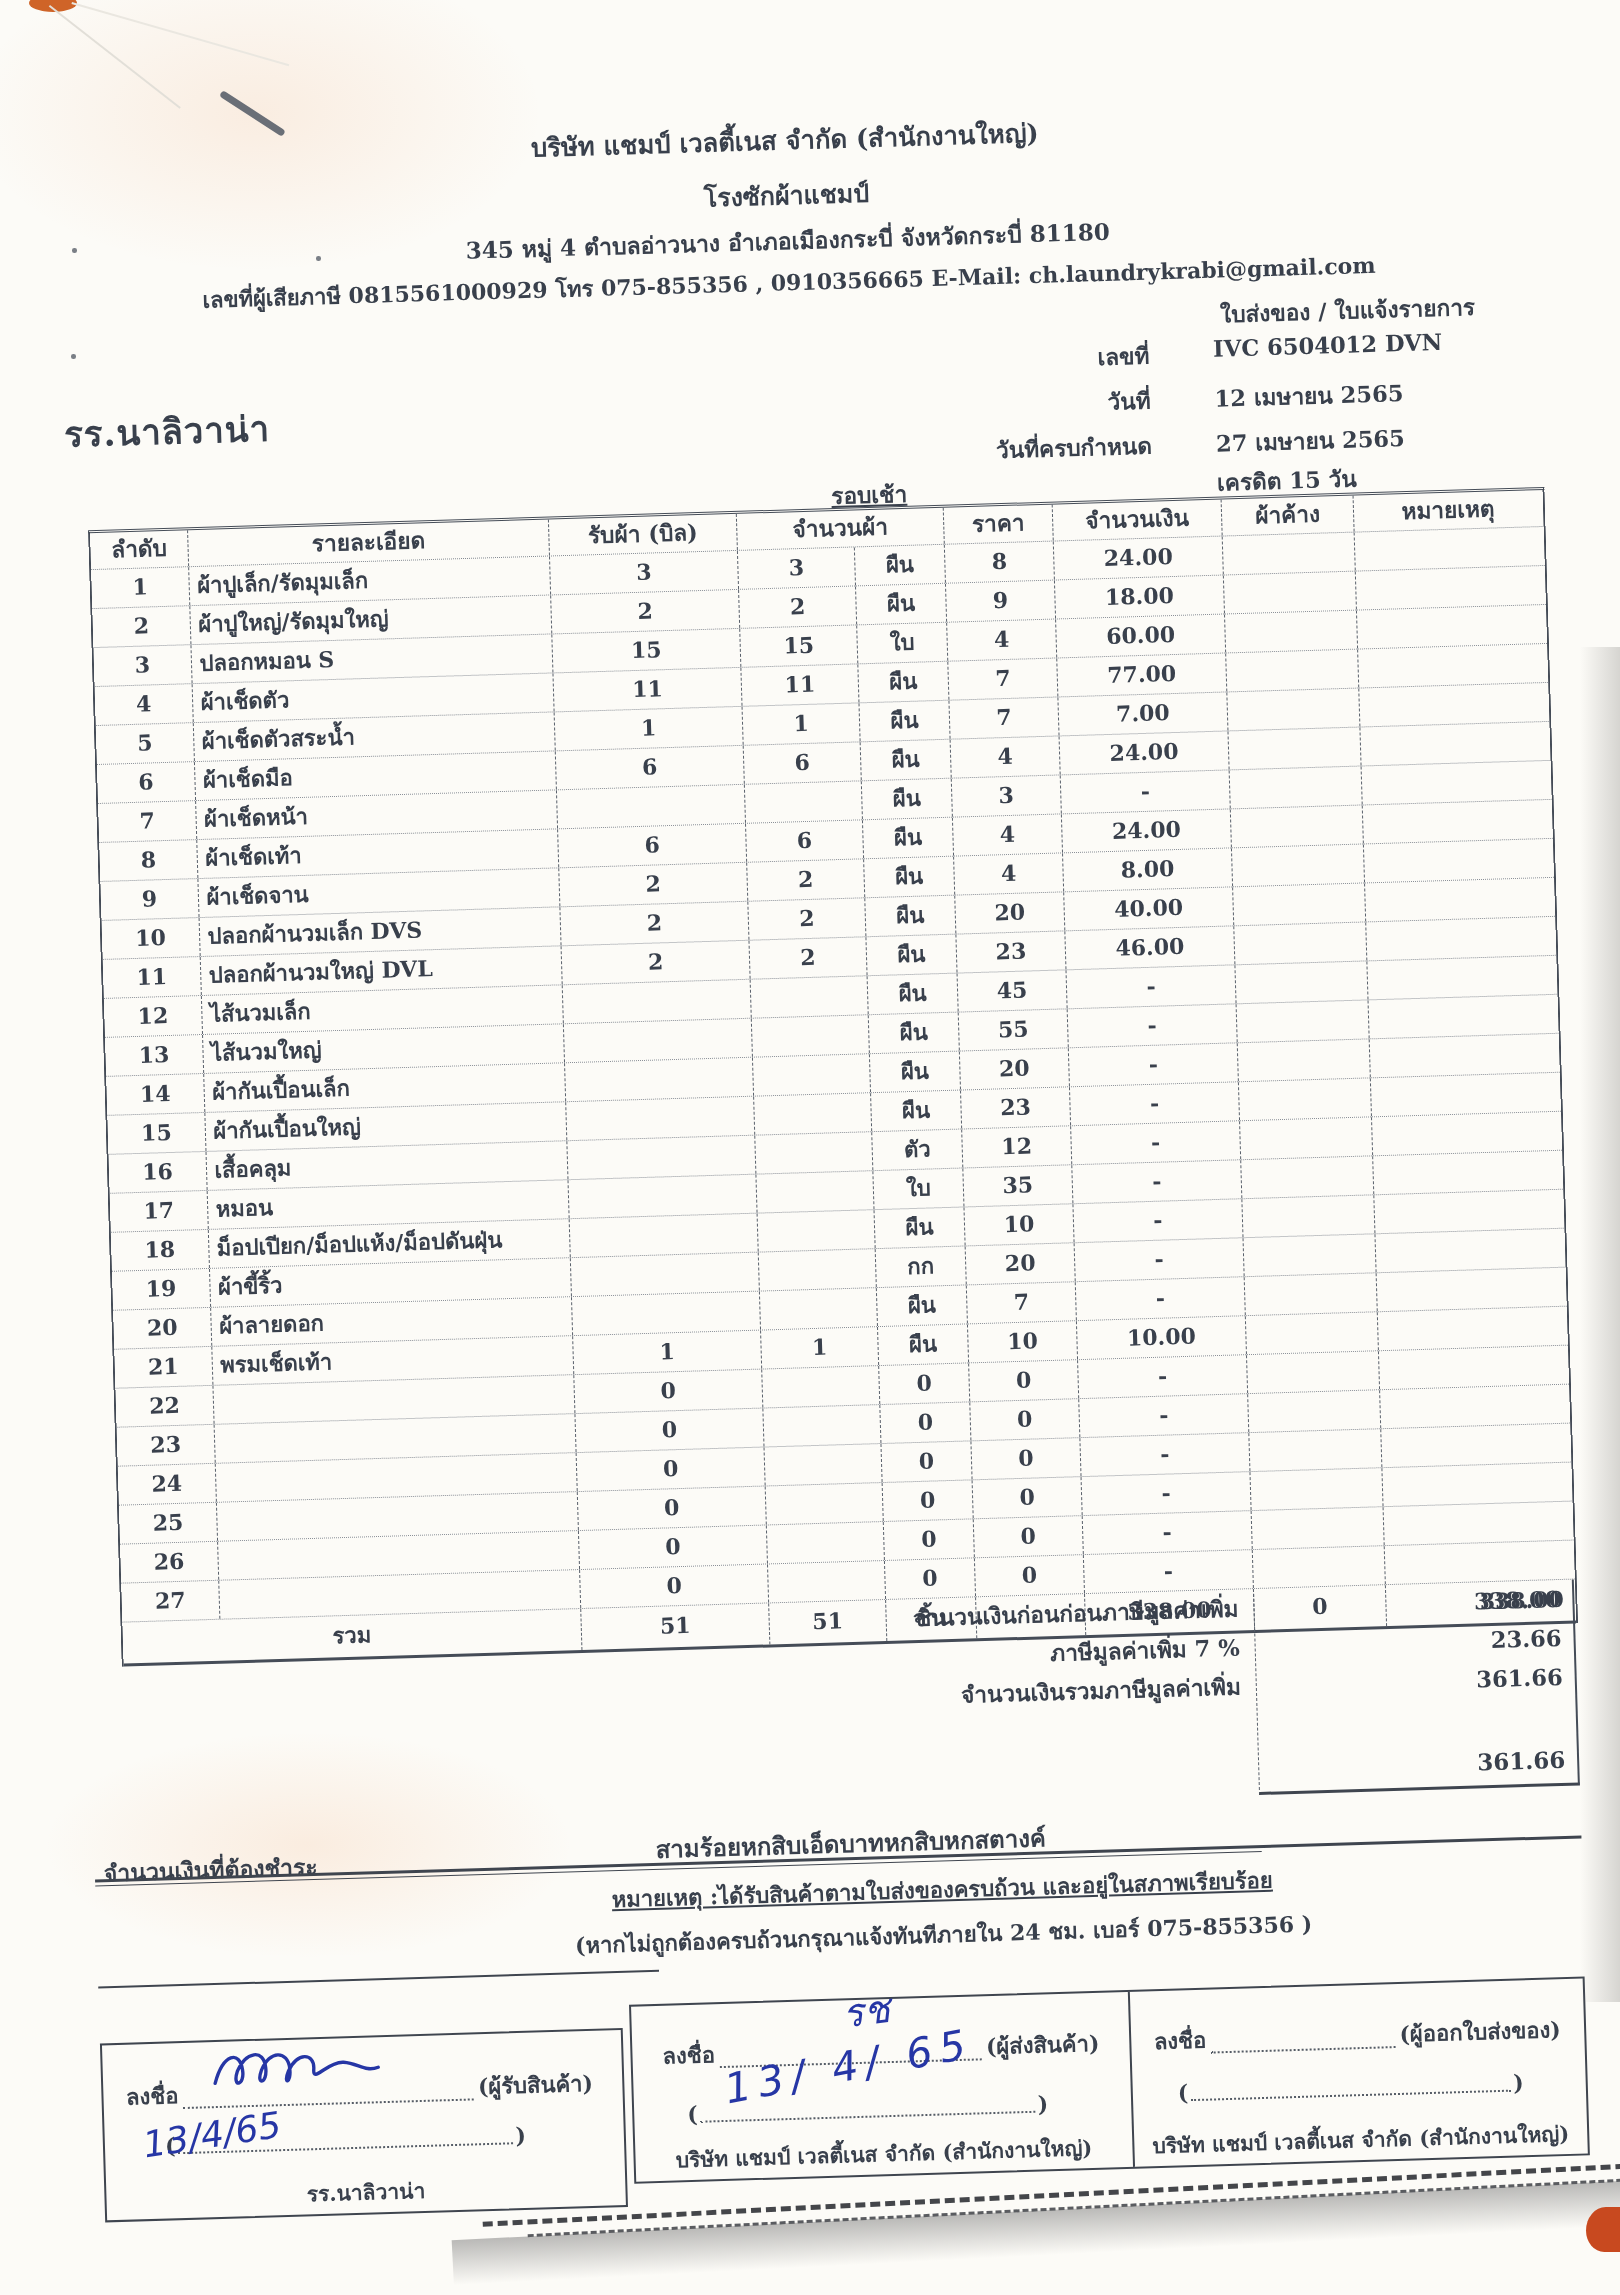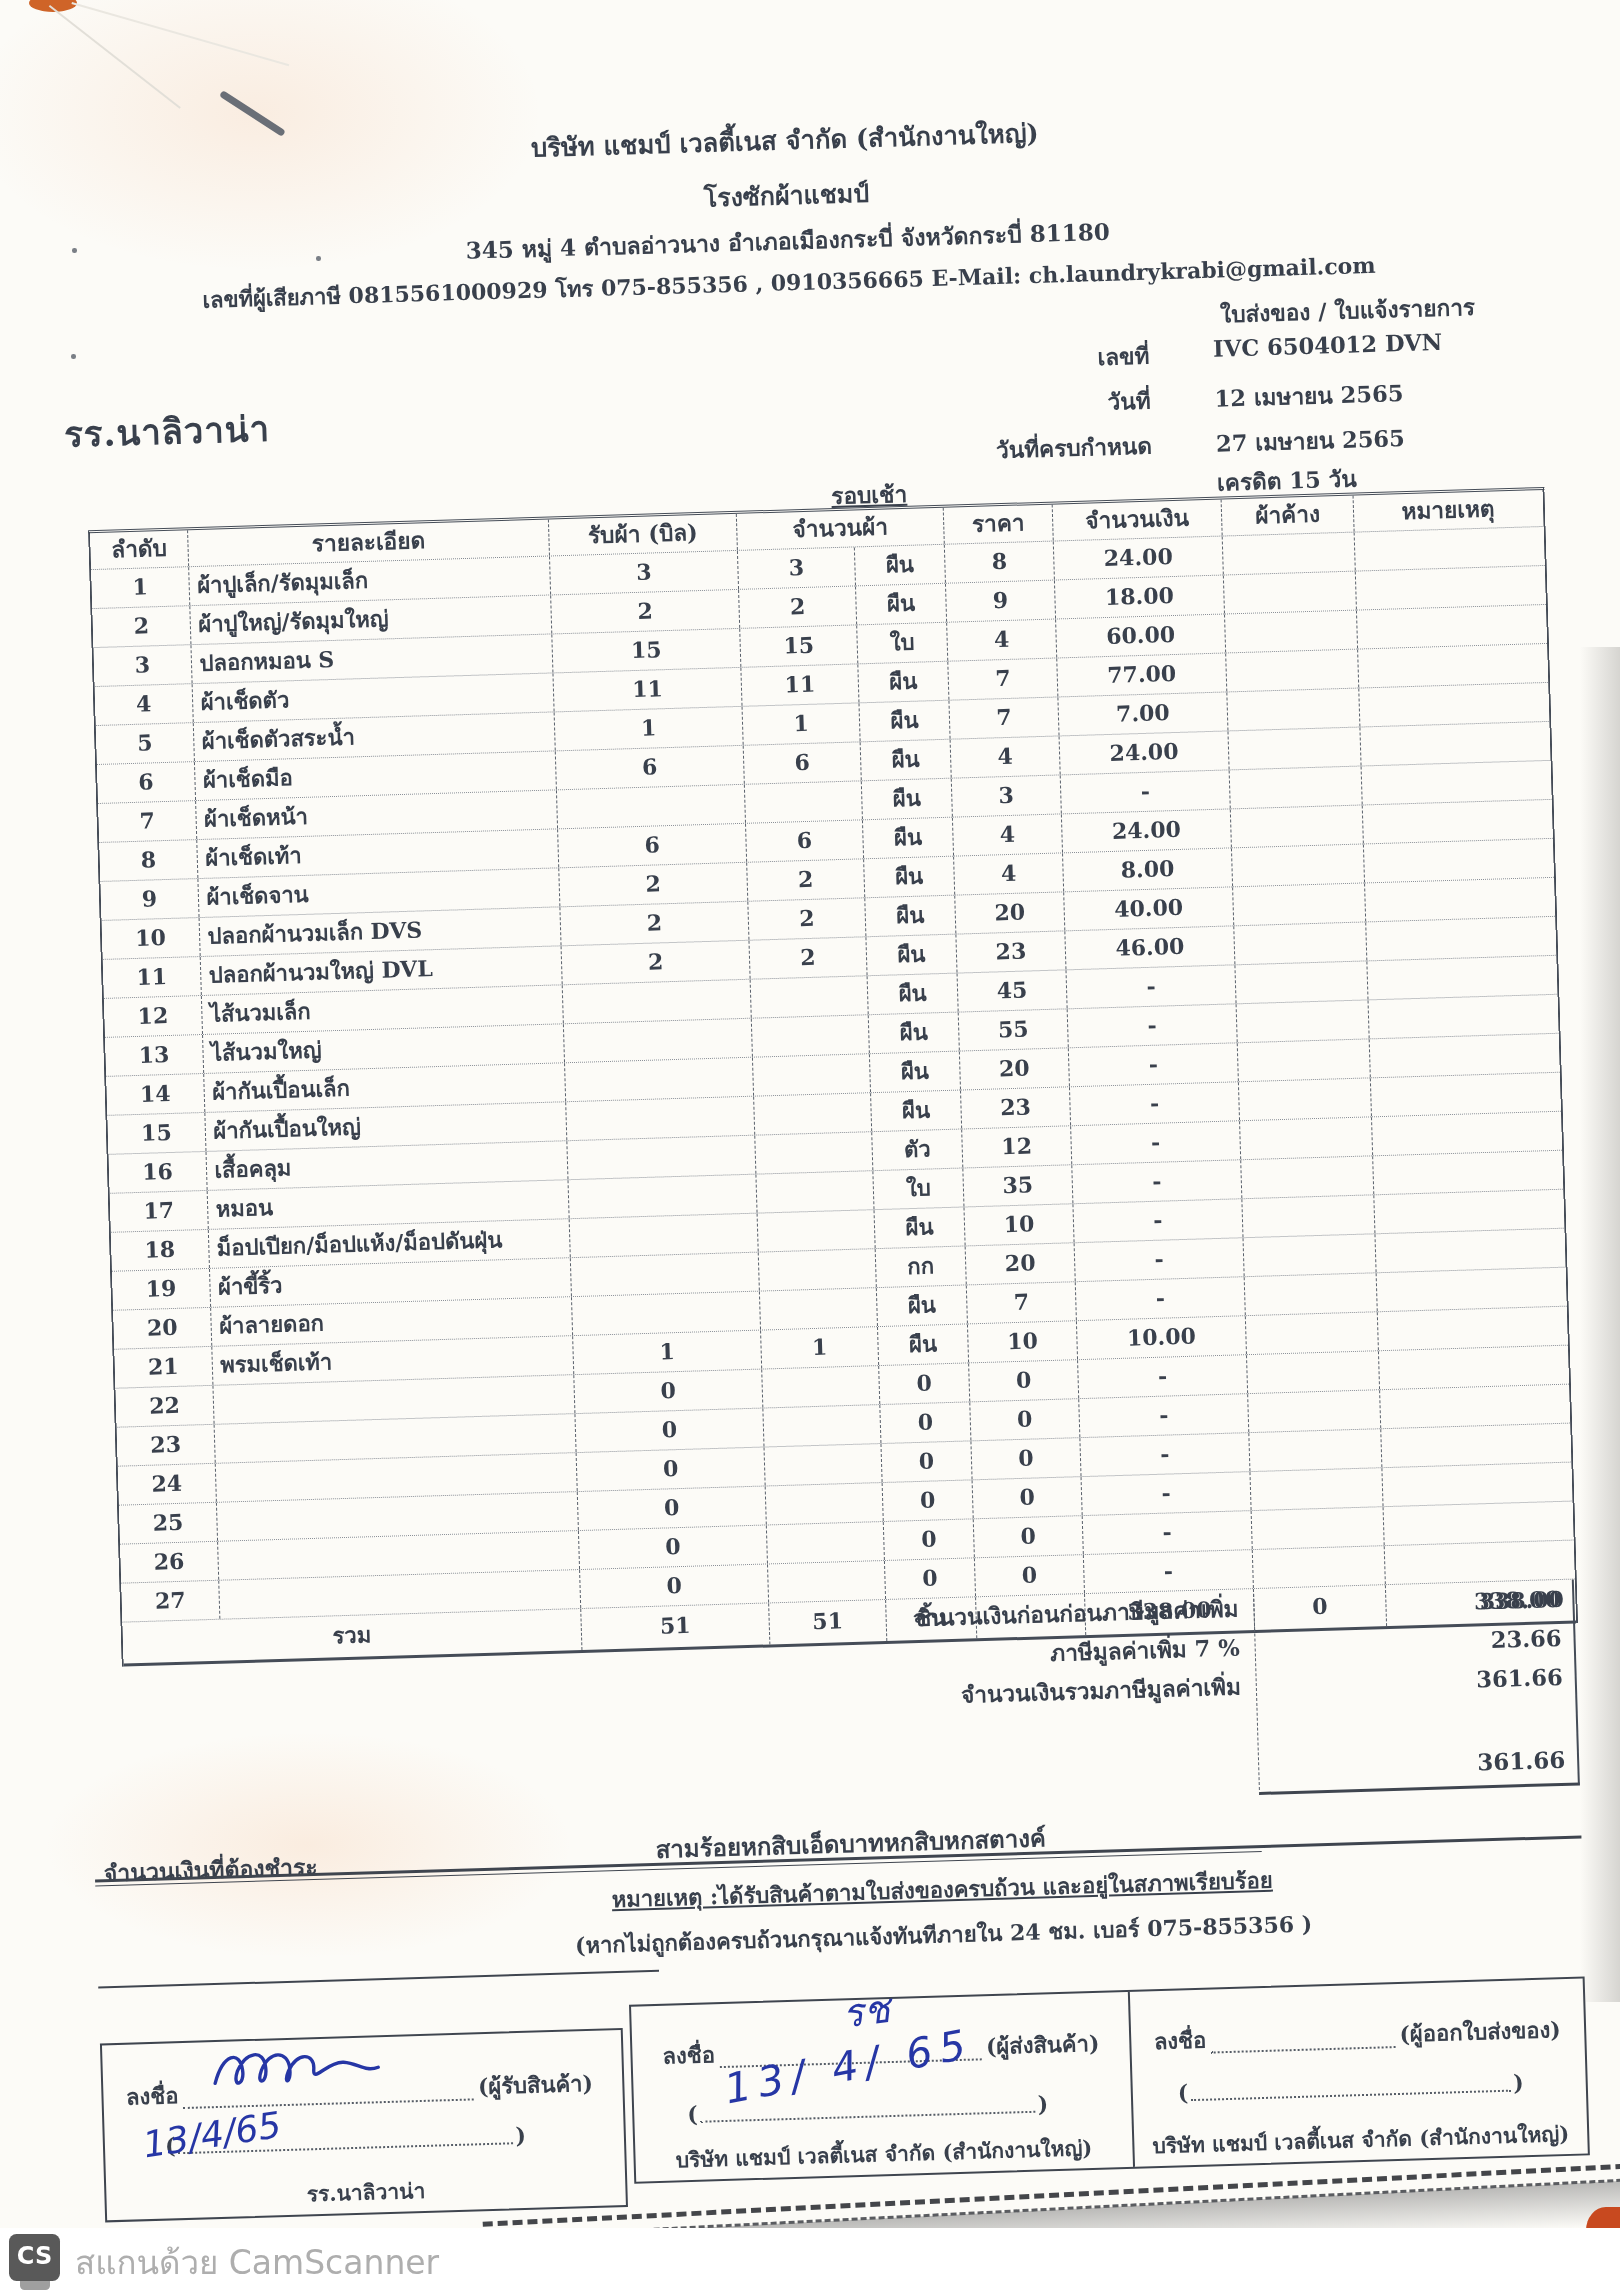--- a/index.html
+++ b/index.html
@@ -532,19 +532,14 @@
   <div class="slash"></div>
   <div class="speck" style="left:316px;top:256px;"></div>
   <div class="speck" style="left:72px;top:248px;"></div>
   <div class="speck" style="left:71px;top:354px;"></div>
   <div class="edge-right"></div>
   <div class="tear-shadow"></div>
   <div class="tear"></div>
   <div class="tear2"></div>
   <div class="wedge"></div>
 
-  <div class="footer">
-    <div class="cs-badge">CS</div>
-    <div class="cs-tab"></div>
-    <div class="cs-text">สแกนด้วย CamScanner</div>
-  </div>
 </div>
 
 
 </body></html>

